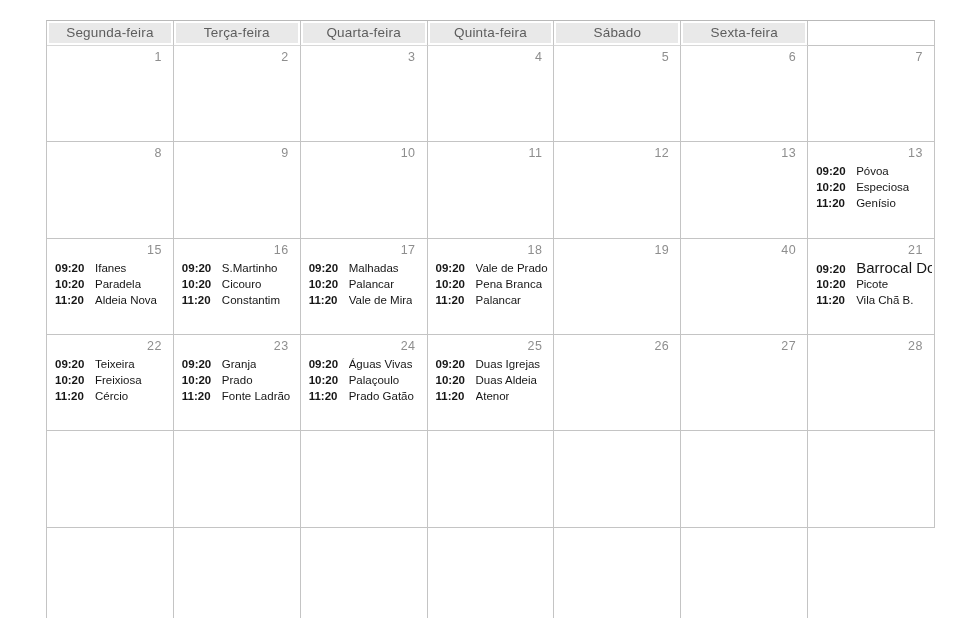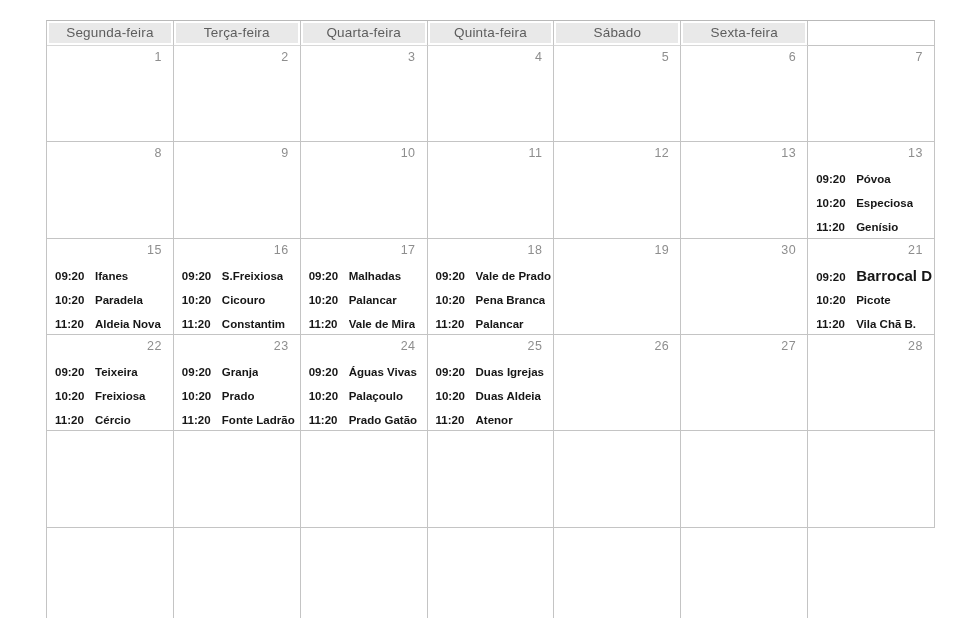--- a/index.html
+++ b/index.html
@@ -53,30 +53,29 @@
   }
   .events {
     padding: 1px 2px 0 8px;
   }
   .event-row {
     display: flex;
     align-items: baseline;
     height: 16px;
     line-height: 16px;
     white-space: nowrap;
-    margin-top: 8px;
   }
   .etime {
     flex: 0 0 40px;
     font-weight: bold;
     font-size: 11.5px;
     color: #161616;
   }
   .ename {
-    font-weight: bold;
+    font-weight: normal;
     font-size: 11.5px;
     color: #161616;
     overflow: hidden;
   }
   .ename.small { font-size: 15px; }
 </style>
 </head>
 <body>
 
 <div class="page">
@@ -161,21 +160,21 @@
             <span class="etime">11:20</span>
             <span class="ename">Aldeia Nova</span>
           </div>
         </div>
       </div>
       <div class="dcell">
         <div class="dnum">16</div>
         <div class="events">
           <div class="event-row">
             <span class="etime">09:20</span>
-            <span class="ename">S.Freixiosa</span>
+            <span class="ename">S.Martinho</span>
           </div>
           <div class="event-row">
             <span class="etime">10:20</span>
             <span class="ename">Cicouro</span>
           </div>
           <div class="event-row">
             <span class="etime">11:20</span>
             <span class="ename">Constantim</span>
           </div>
         </div>
@@ -211,21 +210,21 @@
           <div class="event-row">
             <span class="etime">11:20</span>
             <span class="ename">Palancar</span>
           </div>
         </div>
       </div>
       <div class="dcell">
         <div class="dnum">19</div>
       </div>
       <div class="dcell">
-        <div class="dnum">30</div>
+        <div class="dnum">40</div>
       </div>
       <div class="dcell">
         <div class="dnum">21</div>
         <div class="events">
           <div class="event-row">
             <span class="etime">09:20</span>
             <span class="ename small">Barrocal Douro</span>
           </div>
           <div class="event-row">
             <span class="etime">10:20</span>

